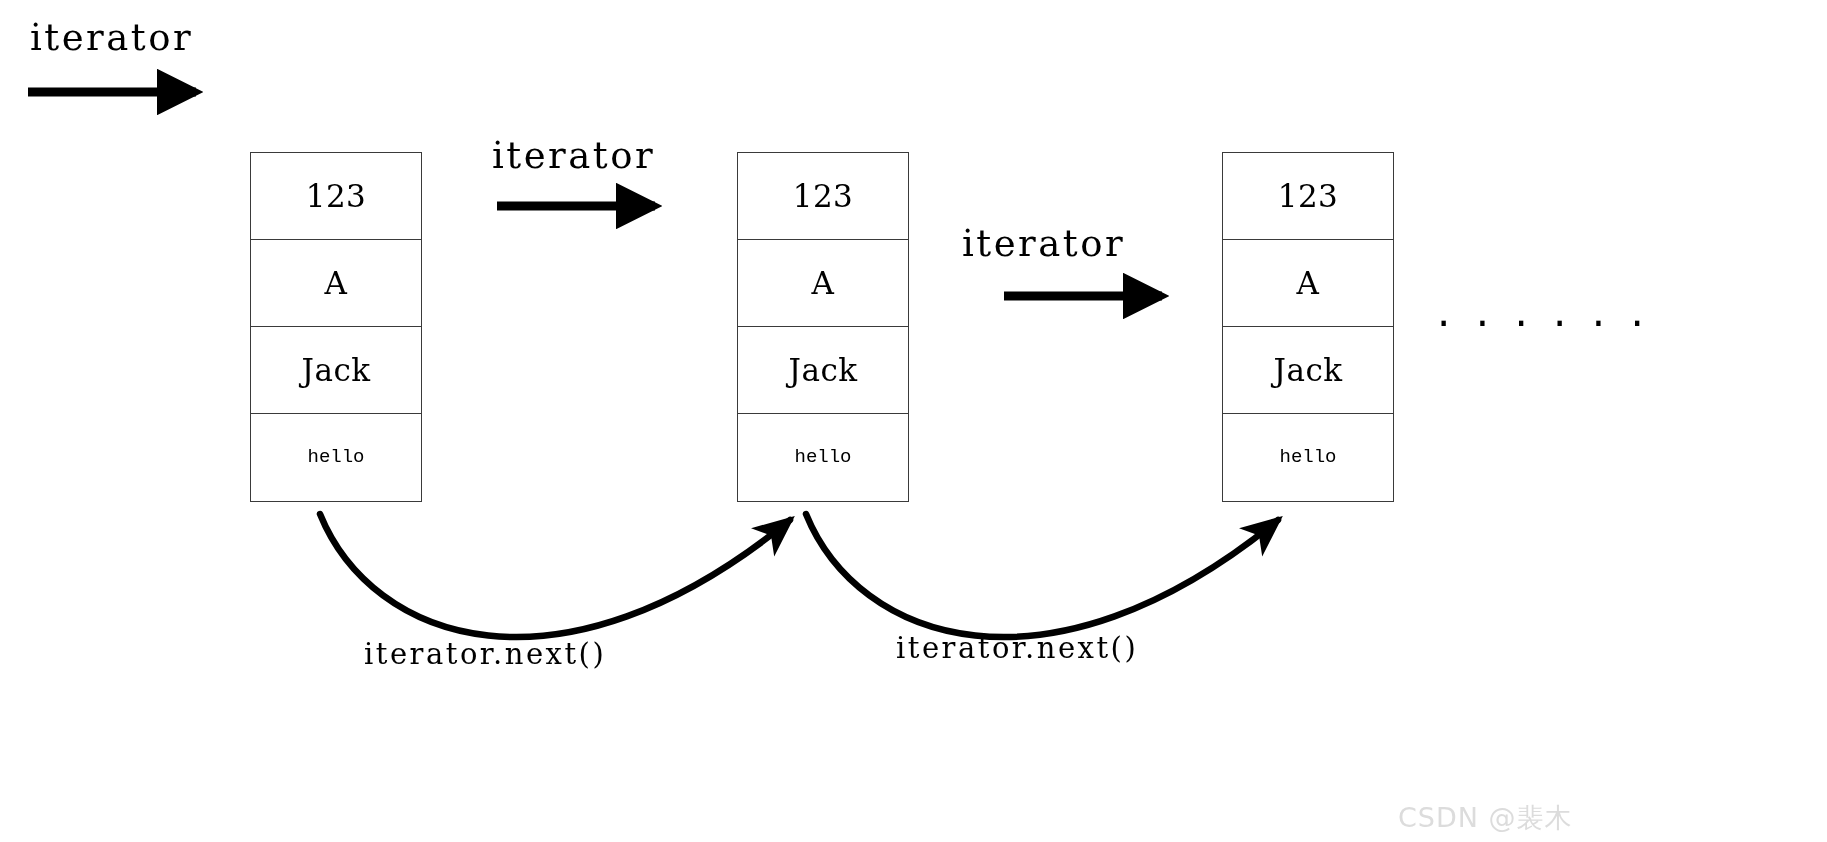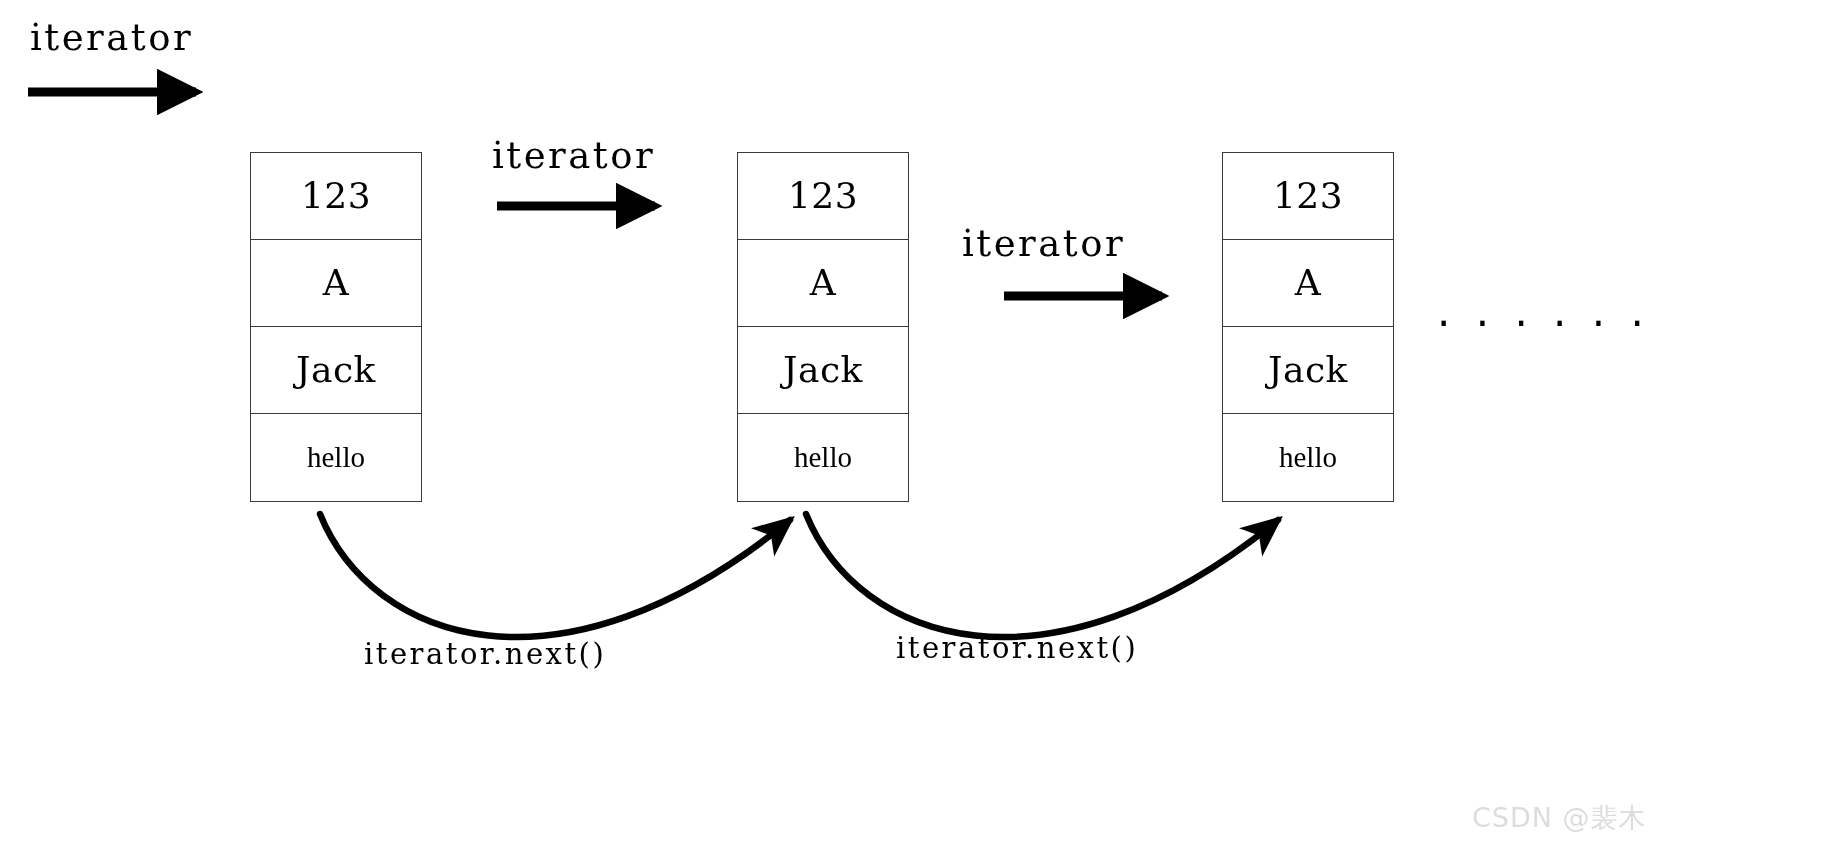--- a/index.html
+++ b/index.html
@@ -5,23 +5,23 @@
   html,body{margin:0;padding:0;background:#ffffff;}
   body{width:1827px;height:842px;position:relative;overflow:hidden;
        font-family:"DejaVu Serif",serif;color:#000;}
   .stage{position:absolute;left:0;top:0;width:1827px;height:838px;}
 
   
   .node{position:absolute;width:172px;border:1.6px solid #3a3a3a;
         background:#fff;box-sizing:border-box;}
   .cell{height:87px;border-bottom:1.6px solid #3a3a3a;box-sizing:border-box;
         display:flex;align-items:center;justify-content:center;
-        font-family:"DejaVu Serif",serif;font-size:36px;line-height:1;letter-spacing:.5px;}
+        font-family:"DejaVu Serif",serif;font-size:31px;line-height:1;letter-spacing:.5px;}
   .cell:last-child{border-bottom:none;}
-  .cell.mono{font-family:Liberation Serif, serif;font-size:29px;letter-spacing:0px;}
+  .cell.mono{font-family:Liberation Mono, monospace;font-size:19px;letter-spacing:0px;}
 
   
   .lbl{position:absolute;font-family:"DejaVu Serif",serif;font-size:37px;
        letter-spacing:2.5px;white-space:nowrap;}
   .lbl-next{position:absolute;font-family:"DejaVu Serif",serif;font-size:29px;
        letter-spacing:2.5px;white-space:nowrap;}
 
   
   .dots{position:absolute;font-family:"DejaVu Sans",sans-serif;font-size:42px;
         letter-spacing:6px;line-height:1;white-space:nowrap;}
@@ -64,21 +64,21 @@
     <div class="cell">Jack</div>
     <div class="cell mono">hello</div>
   </div>
 
   <div class="dots" style="left:1437px;top:303px;">· · · · · ·</div>
 
   <div class="lbl-next" style="left:364px;top:637px;">iterator.next()</div>
 
   <div class="lbl-next" style="left:896px;top:631px;">iterator.next()</div>
 
-  <div class="wm" style="left:1472px;top:800px;">CSDN @裴木</div>
+  <div class="wm" style="left:1398px;top:800px;">CSDN @裴木</div>
 
   <svg class="overlay" viewBox="0 0 1827 842">
     <defs>
       <marker id="fatHead" viewBox="0 0 10 10" refX="8.4" refY="5" markerWidth="5.2" markerHeight="5.2" orient="auto-start-reverse">
         <path d="M 0 0 L 10 5 L 0 10 z" fill="#000"></path>
       </marker>
       <marker id="thinHead" viewBox="0 0 10 10" refX="8.5" refY="5" markerWidth="6.4" markerHeight="6.4" orient="auto-start-reverse">
         <path d="M 0 0.6 L 10 5 L 0 9.4 L 2.6 5 z" fill="#000"></path>
       </marker>
     </defs>

